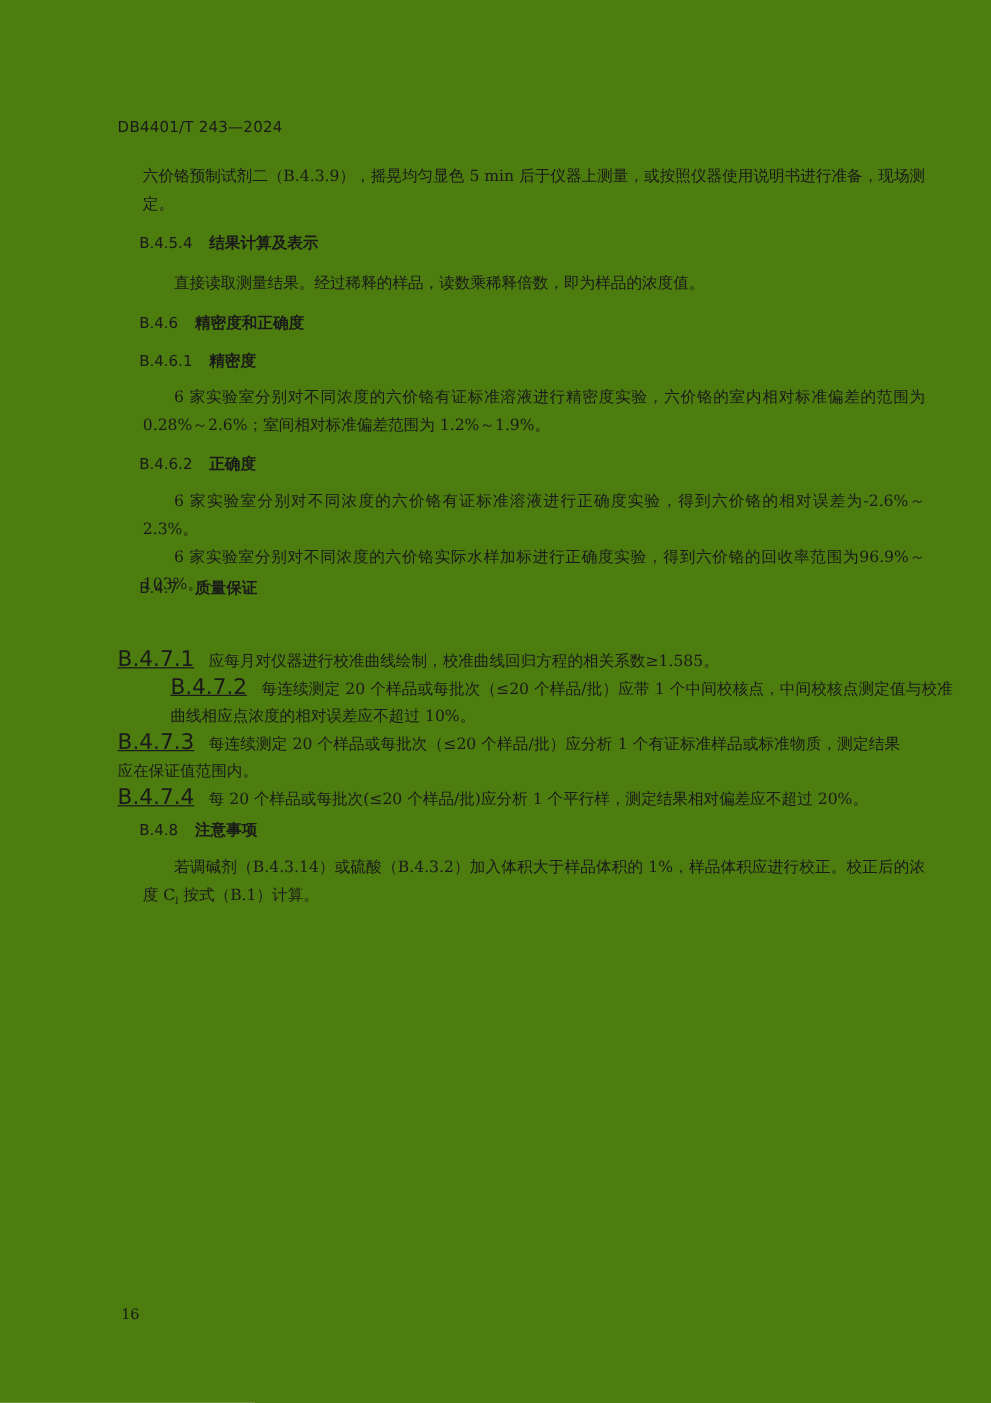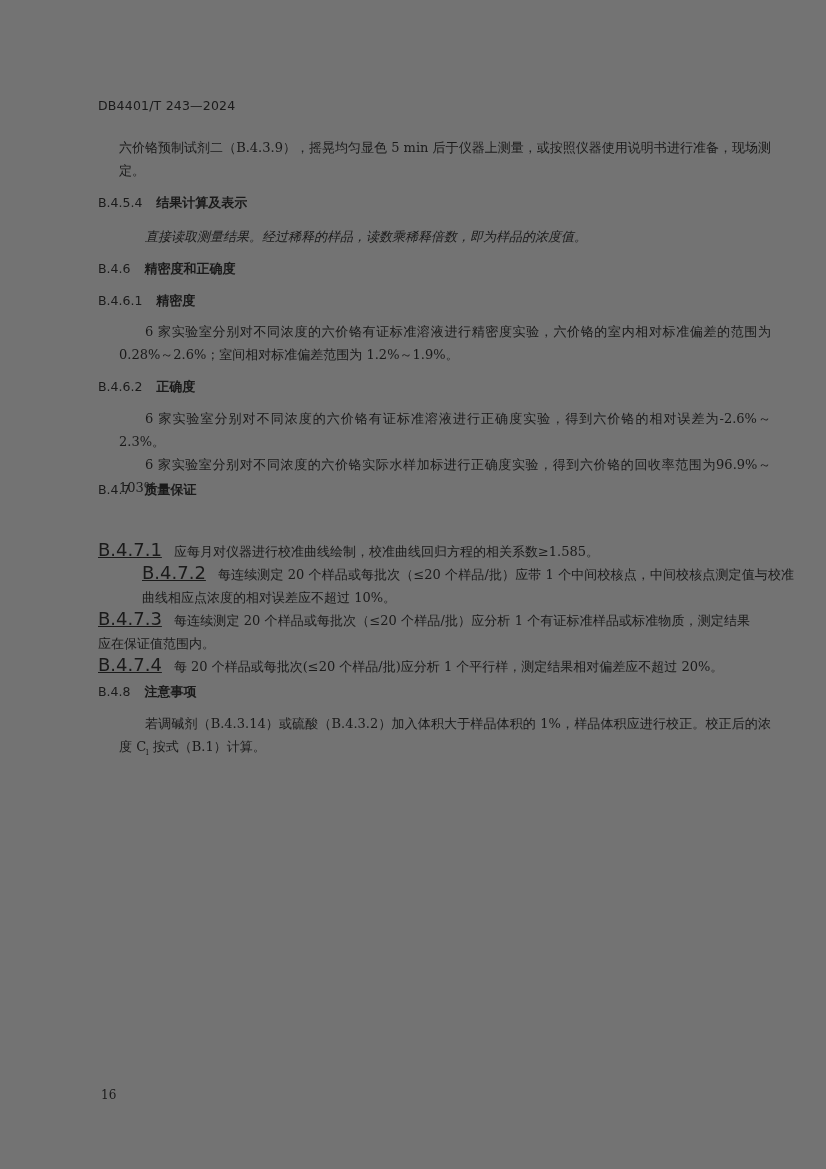--- a/index.html
+++ b/index.html
@@ -1,33 +1,33 @@
 <!DOCTYPE html>
 <html><head>
 <meta charset="utf-8">
 <style>
   html, body { margin: 0; padding: 0; background: #ffffff; }
   body { width: 826px; height: 1169px; position: relative; overflow: hidden; color: #1a1a1a; }
-  .page { position: absolute; left: 0; top: 0; width: 826px; height: 1169px; background: #737373; }
+  .page { position: absolute; left: 0; top: 0; width: 826px; height: 1169px; background: #4d7c0f; }
   .header-code {
     position: absolute; left: 98px; top: 98px;
     font-family: "DejaVu Sans", sans-serif; font-size: 12.5px; letter-spacing: 0.2px;
   }
   .text {
     position: absolute; left: 98px; width: 652px;
     font-family: "DejaVu Serif", serif; font-size: 13px; line-height: 23px;
     text-align: justify;
     margin-left: 21px;
   }
   .indent { text-indent: 26px; }
   .heading {
     position: absolute; left: 98px;
     font-family: "DejaVu Sans", sans-serif; font-size: 13px; line-height: 20px; font-weight: bold;
   }
-  .heading .num { font-weight: normal; margin-right: 14px; font-size: 12.5px; }
+  .heading .num { font-weight: normal; margin-right: 14px; font-size: 12.5px; margin-left: 18px; }
   .clause {
     position: absolute; left: 98px; width: 652px;
     font-family: "DejaVu Serif", serif; font-size: 13px; line-height: 23px; text-align: justify;
   }
   .clause .num { font-family: "DejaVu Sans", sans-serif; font-size: 18px; margin-right: 12px; text-decoration: underline; }
   .page-number {
     position: absolute; left: 101px; top: 1088px;
     font-family: "DejaVu Serif", serif; font-size: 12px;
   }
   sub { font-size: 8px; }
@@ -38,21 +38,21 @@
 <div class="page">
 
   <div class="header-code">DB4401/T 243—2024</div>
 
   <div class="text" style="top:136px;">六价铬预制试剂二（B.4.3.9），摇晃均匀显色 5 min 后于仪器上测量，或按照仪器使用说明书进行准备，现场测定。</div>
 
   <div class="heading" style="top:193px;">
     <span class="num">B.4.5.4</span><span>结果计算及表示</span>
   </div>
 
-  <div class="text indent" style="top:225px;font-style:italic;">直接读取测量结果。经过稀释的样品，读数乘稀释倍数，即为样品的浓度值。</div>
+  <div class="text indent" style="top:225px;">直接读取测量结果。经过稀释的样品，读数乘稀释倍数，即为样品的浓度值。</div>
 
   <div class="heading" style="top:259px;">
     <span class="num">B.4.6</span><span>精密度和正确度</span>
   </div>
 
   <div class="heading" style="top:291px;">
     <span class="num">B.4.6.1</span><span>精密度</span>
   </div>
 
   <div class="text indent" style="top:320px;">6 家实验室分别对不同浓度的六价铬有证标准溶液进行精密度实验，六价铬的室内相对标准偏差的范围为 0.28%～2.6%；室间相对标准偏差范围为 1.2%～1.9%。</div>

